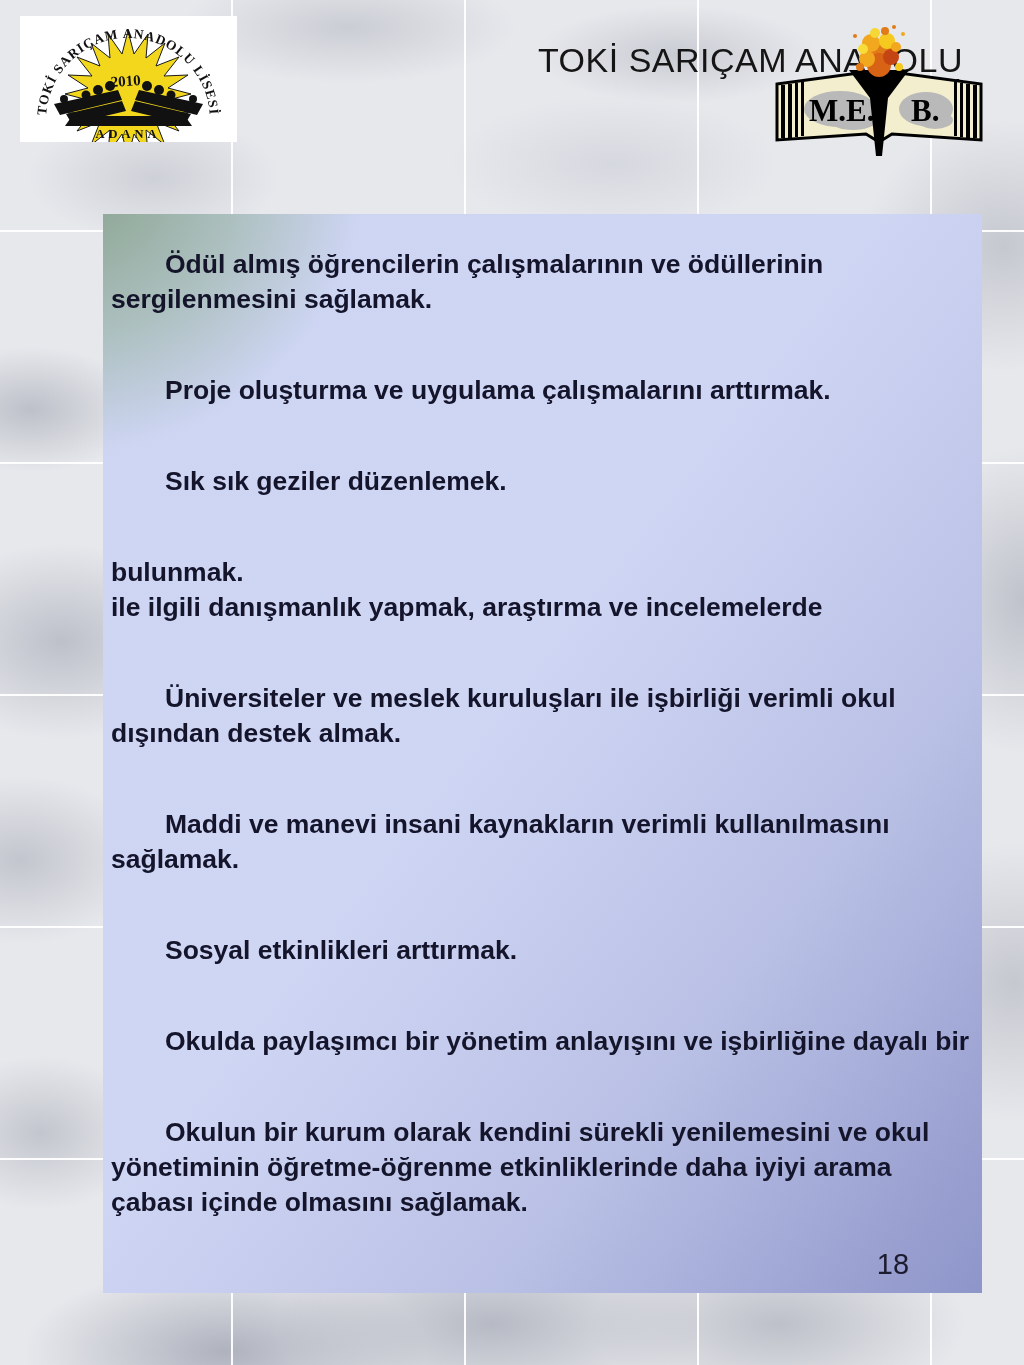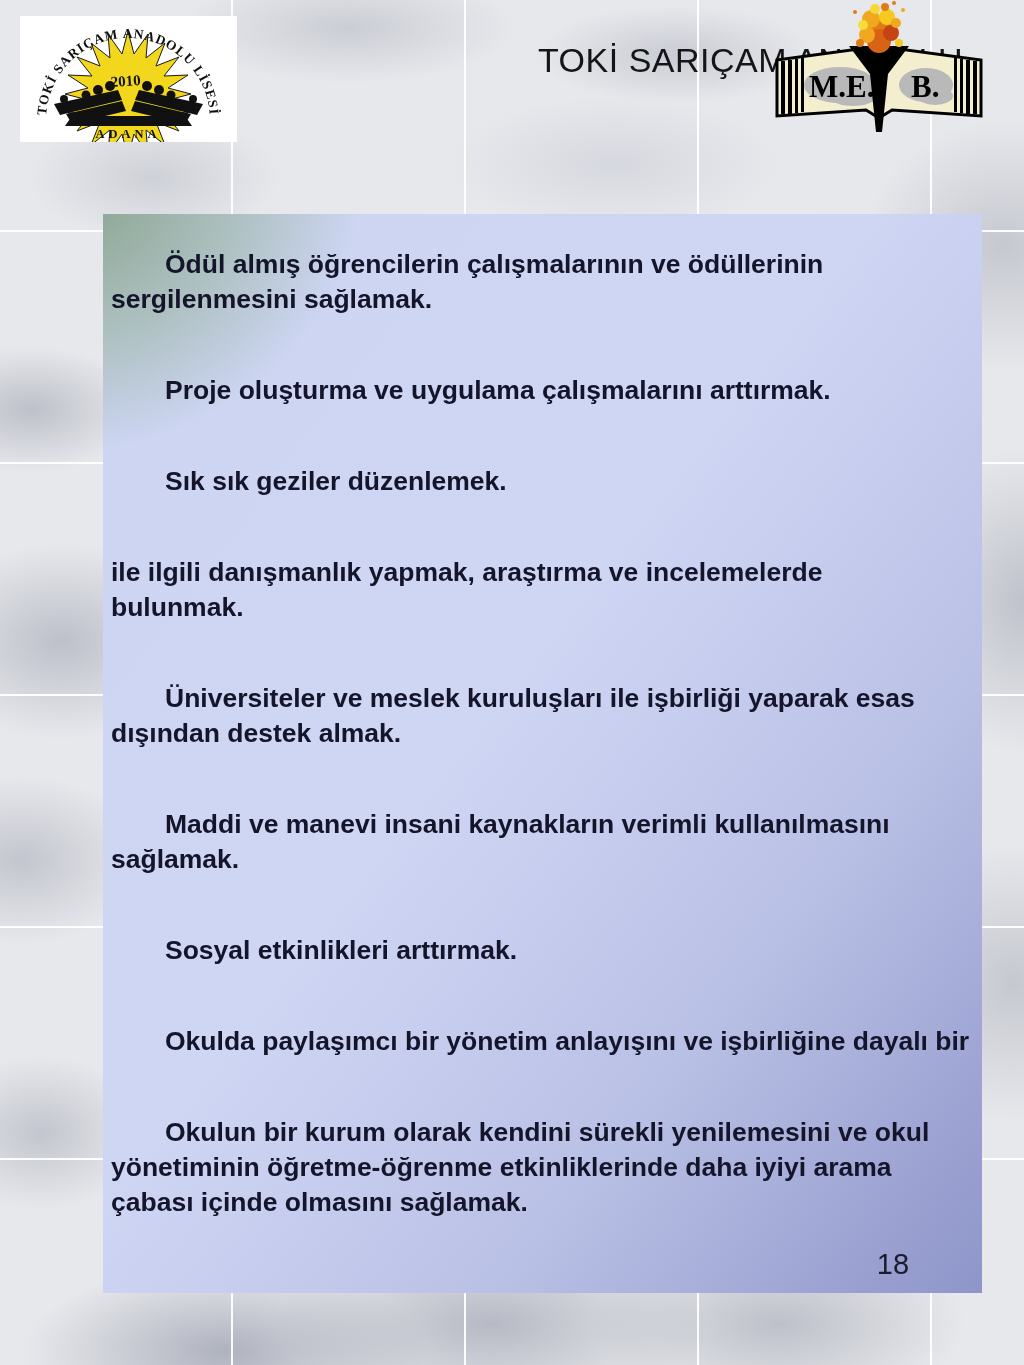--- a/index.html
+++ b/index.html
@@ -37,21 +37,21 @@
   }
   .school-logo svg{display:block;width:100%;height:100%;}
   
   .slide-title{
     position:absolute; left:103px; top:42px; width:860px;
     text-align:right; color:#151515;
     font-size:34px; line-height:36px; letter-spacing:0.5px;
   }
   
   .meb-logo{
-    position:absolute; left:763px; top:0; width:232px; height:152px;
+    position:absolute; left:763px; top:24px; width:232px; height:152px;
   }
   .meb-logo svg{display:block;width:100%;height:100%;}
   
   .content-box{
     position:absolute; left:103px; top:214px; width:879px; height:1079px;
     box-sizing:border-box;
     padding:33px 6px 0 8px;
     overflow:hidden;
     background-image:
       radial-gradient(ellipse 430px 400px at -40px -40px, rgba(128,156,130,0.95) 0%, rgba(148,176,152,0.55) 42%, rgba(170,195,180,0) 70%),
@@ -168,25 +168,25 @@
         <span class="line first">Ödül almış öğrencilerin çalışmalarının ve ödüllerinin</span>
         <span class="line">sergilenmesini sağlamak.</span>
       </p>
       <p class="item">
         <span class="line first">Proje oluşturma ve uygulama çalışmalarını  arttırmak.</span>
       </p>
       <p class="item">
         <span class="line first">Sık sık geziler düzenlemek.</span>
       </p>
       <p class="item">
+        <span class="line">bulunmak.</span>
         <span class="line">ile ilgili danışmanlık yapmak, araştırma ve incelemelerde</span>
-        <span class="line">bulunmak.</span>
-      </p>
-      <p class="item">
-        <span class="line first">Üniversiteler ve meslek kuruluşları ile işbirliği yaparak esas</span>
+      </p>
+      <p class="item">
+        <span class="line first">Üniversiteler ve meslek kuruluşları ile işbirliği verimli okul</span>
         <span class="line">dışından destek almak.</span>
       </p>
       <p class="item">
         <span class="line first">Maddi ve manevi insani kaynakların verimli kullanılmasını</span>
         <span class="line">sağlamak.</span>
       </p>
       <p class="item">
         <span class="line first">Sosyal etkinlikleri arttırmak.</span>
       </p>
       <p class="item">

